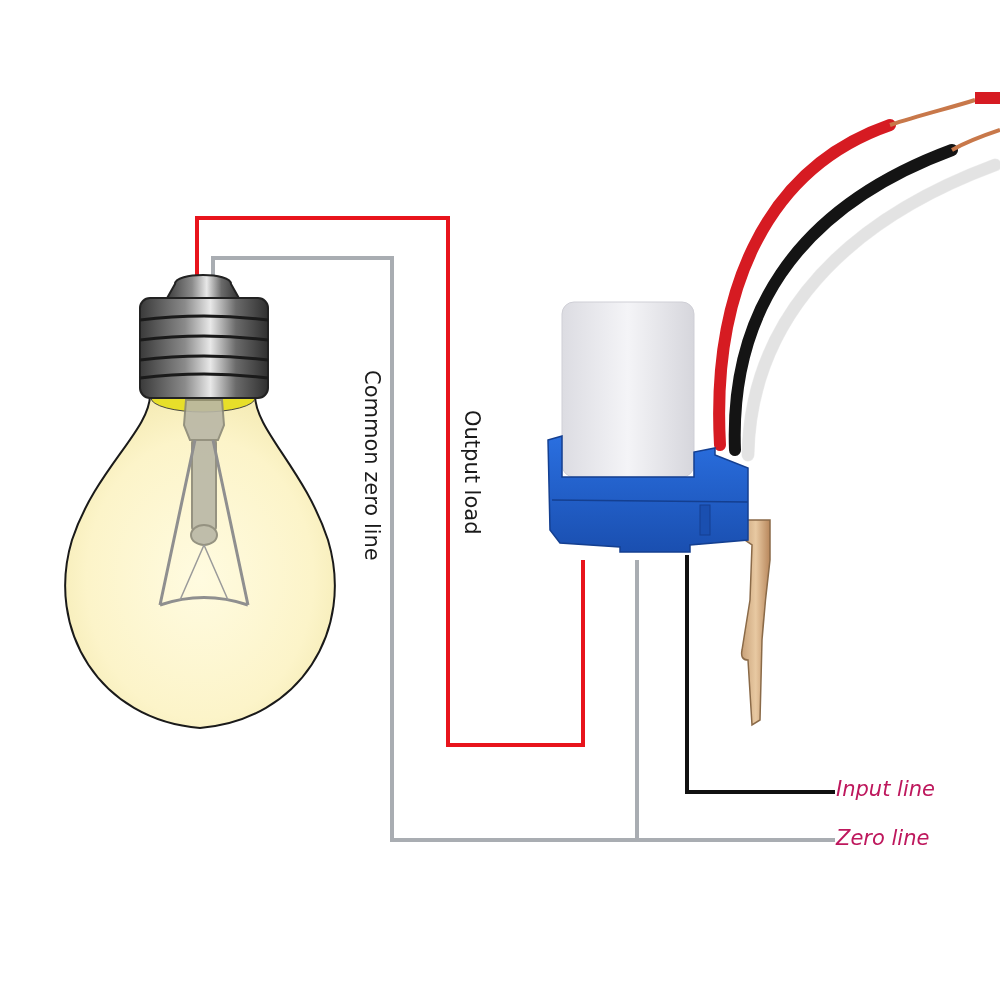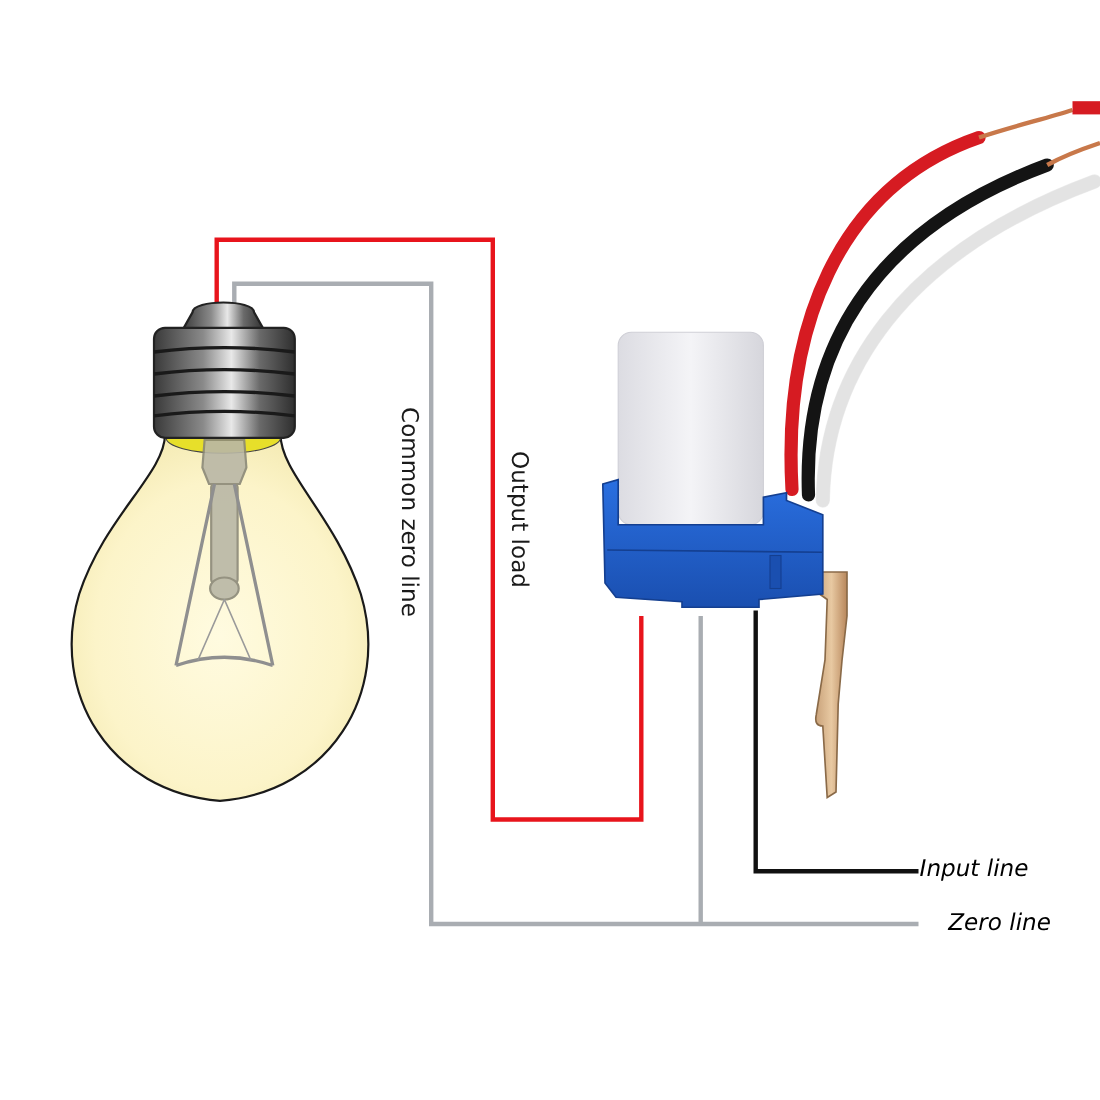--- a/index.html
+++ b/index.html
@@ -3,21 +3,21 @@
 <meta charset="utf-8">
 <style>
   html, body { margin: 0; padding: 0; background: #ffffff; }
   #stage { position: relative; width: 1000px; height: 1000px; overflow: hidden; background: #ffffff; font-family: "DejaVu Sans", sans-serif; }
   svg.layer { position: absolute; left: 0; top: 0; width: 1000px; height: 1000px; }
   .logo { position: absolute; left: 66px; top: 52px; height: 54px; display: flex; align-items: flex-end; }
   .logo-a { width: 36px; height: 46px; }
   .logo-text { font-family: "DejaVu Sans", sans-serif; font-weight: bold; font-size: 44px; line-height: 44px; color: #1a6cc4; letter-spacing: -1px; margin-left: 2px; transform: scaleY(1.05); }
   .watermark { position: absolute; left: 225px; top: 430px; font-family: "DejaVu Sans", sans-serif; font-weight: bold; font-size: 118px; color: rgba(70,130,200,0.18); letter-spacing: -4px; pointer-events: none; }
   .vlabel { position: absolute; font-family: "DejaVu Sans", sans-serif; font-size: 21px; color: #1a1a1a; transform: rotate(90deg); transform-origin: left top; white-space: nowrap; }
-  .hlabel { position: absolute; font-family: "DejaVu Sans", sans-serif; font-style: italic; font-size: 21px; color: #000000; white-space: nowrap; }
+  .hlabel { position: absolute; font-family: "DejaVu Sans", sans-serif; font-style: italic; font-size: 21px; color: #be185d; white-space: nowrap; }
 </style>
 </head>
 <body>
 
 <div id="stage">
 
 
   <svg class="layer" viewBox="0 0 1000 1000">
     <defs>
       <radialGradient id="bulbGlow" cx="0.5" cy="0.55" r="0.6">
@@ -94,15 +94,15 @@
 
     <path d="M548,440 L562,436 L562,477 L694,477 L694,452 L715,448 L715,455 L748,468 L748,540 L690,545 L690,552 L620,552 L620,547 L560,543 L550,530 Z" fill="url(#blue)" stroke="#143f90" stroke-width="1.5"></path>
     <path d="M552,500 L748,502" stroke="#143f90" stroke-width="1.5"></path>
     <rect x="700" y="505" width="10" height="30" fill="#1a4fb0" stroke="#143f90" stroke-width="1"></rect>
   </svg>
 
 
   <div class="vlabel" style="left: 384px; top: 370px;">Common zero line</div>
   <div class="vlabel" style="left: 484px; top: 410px;">Output load</div>
   <div class="hlabel" style="left: 836px; top: 777px;">Input line</div>
-  <div class="hlabel" style="left: 862px; top: 826px;">Zero line</div>
+  <div class="hlabel" style="left: 836px; top: 826px;">Zero line</div>
 
 </div>
 
 </body></html>

